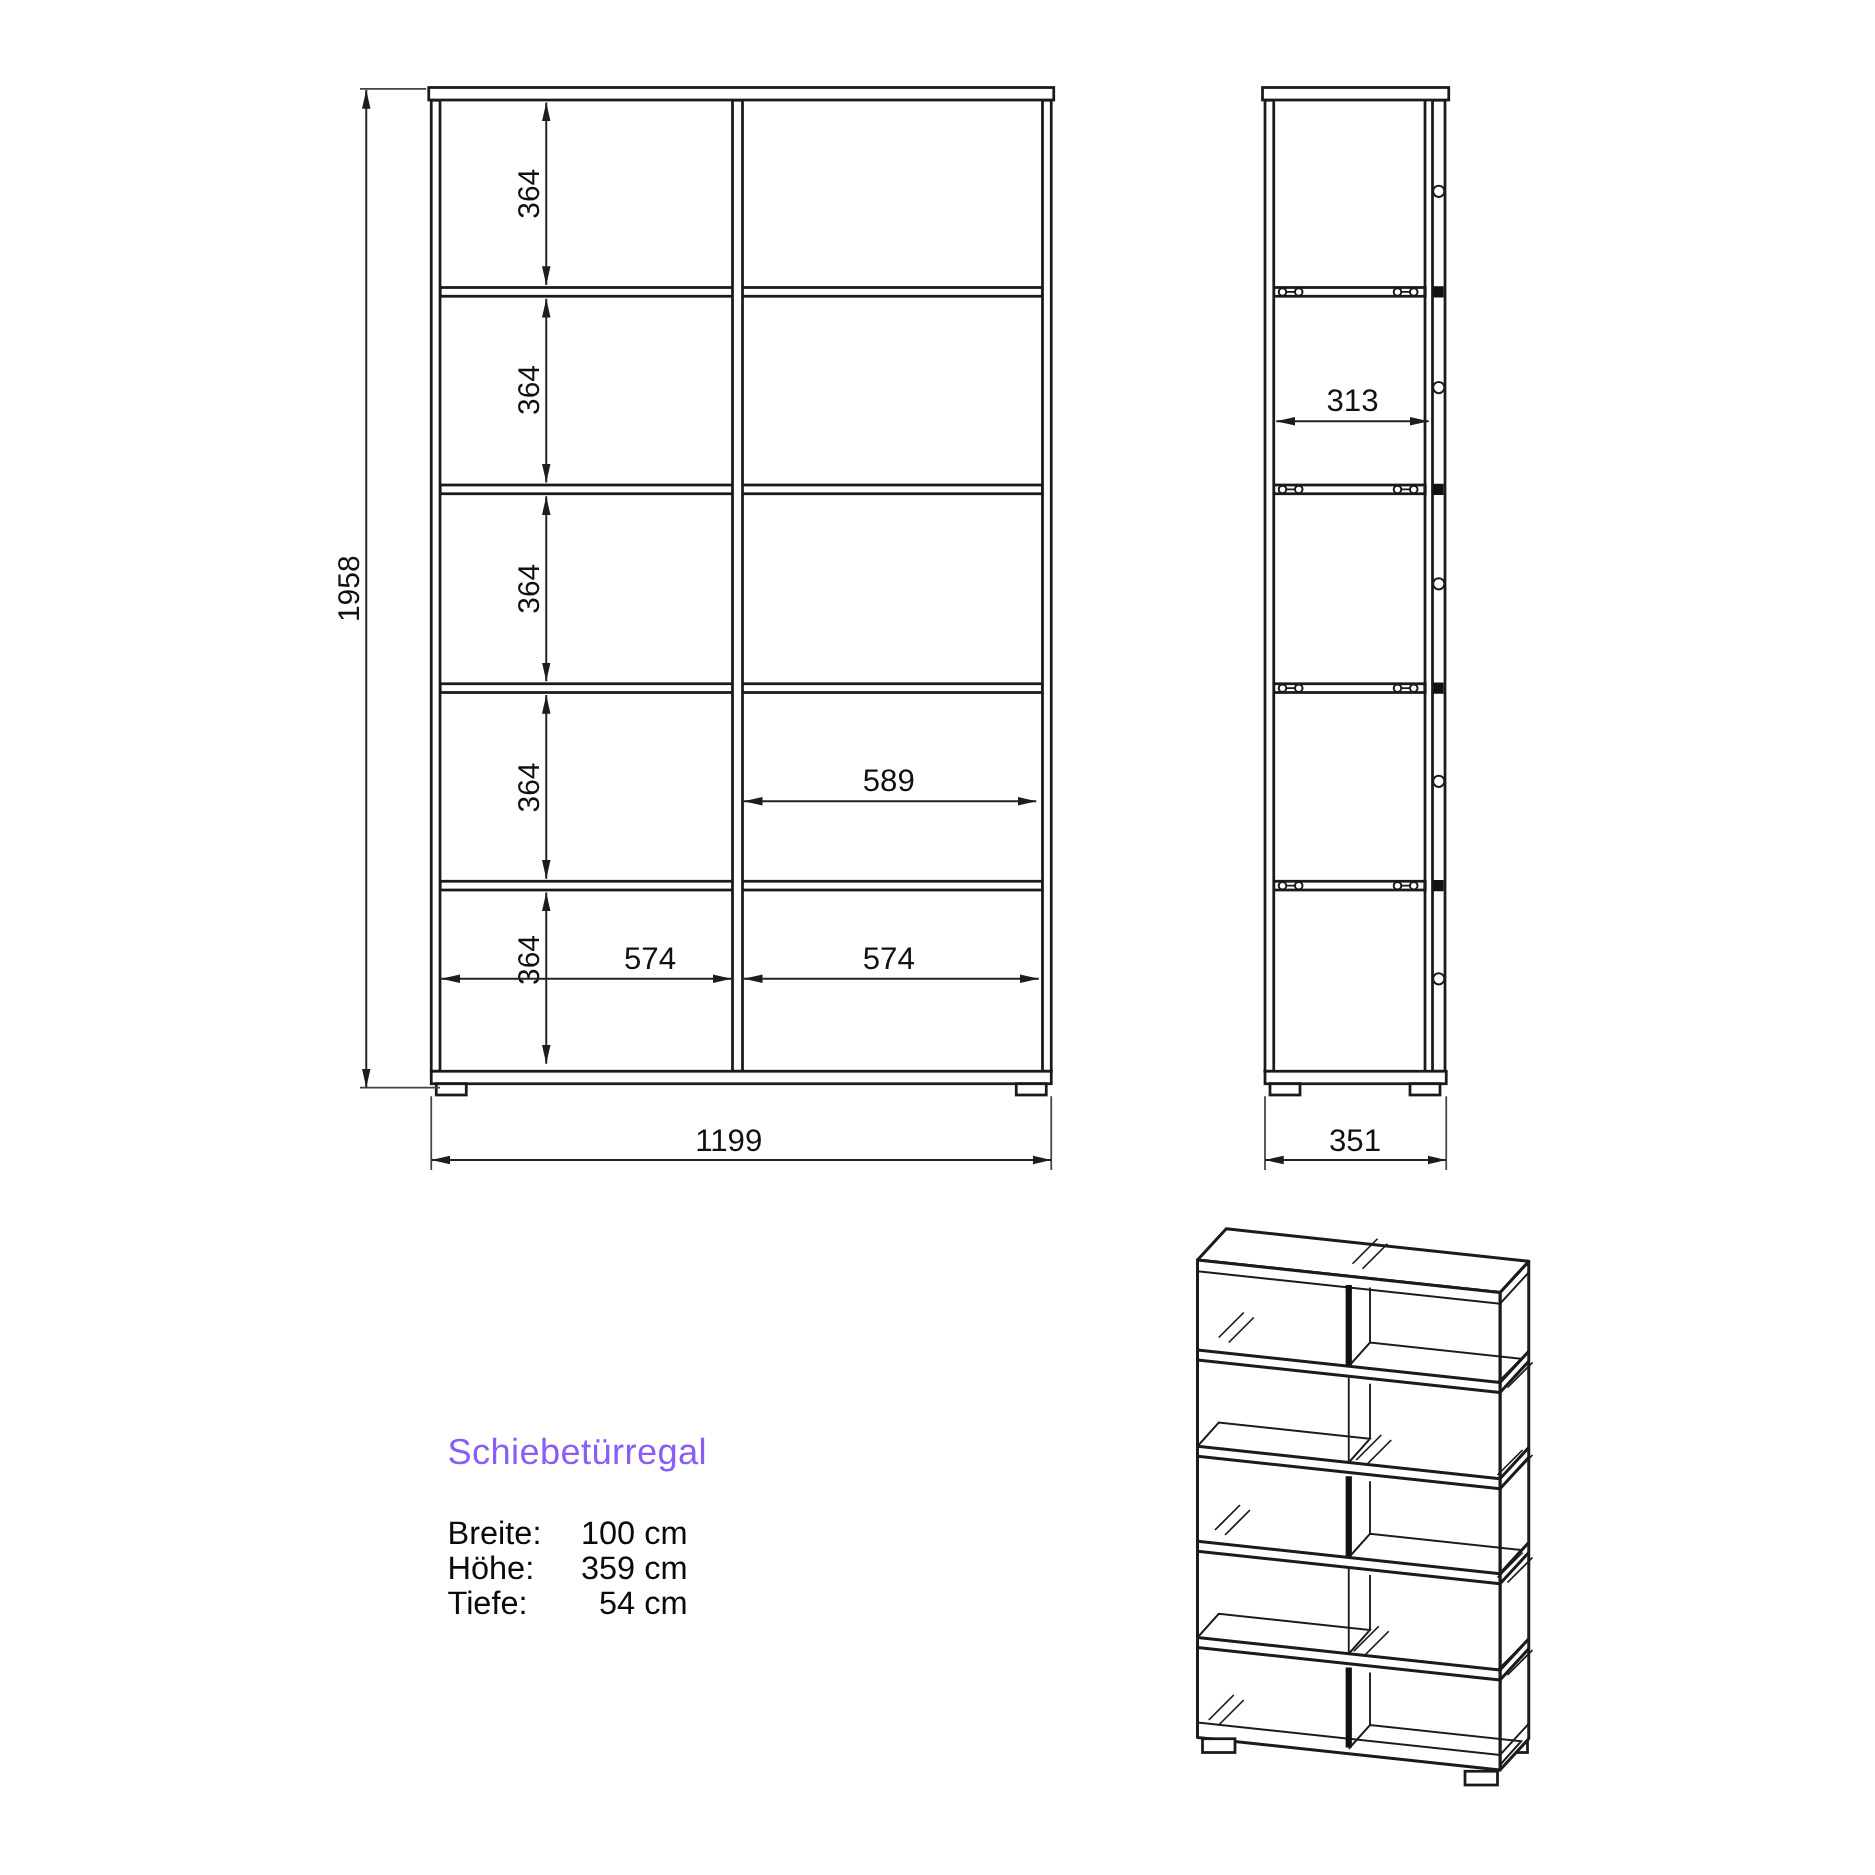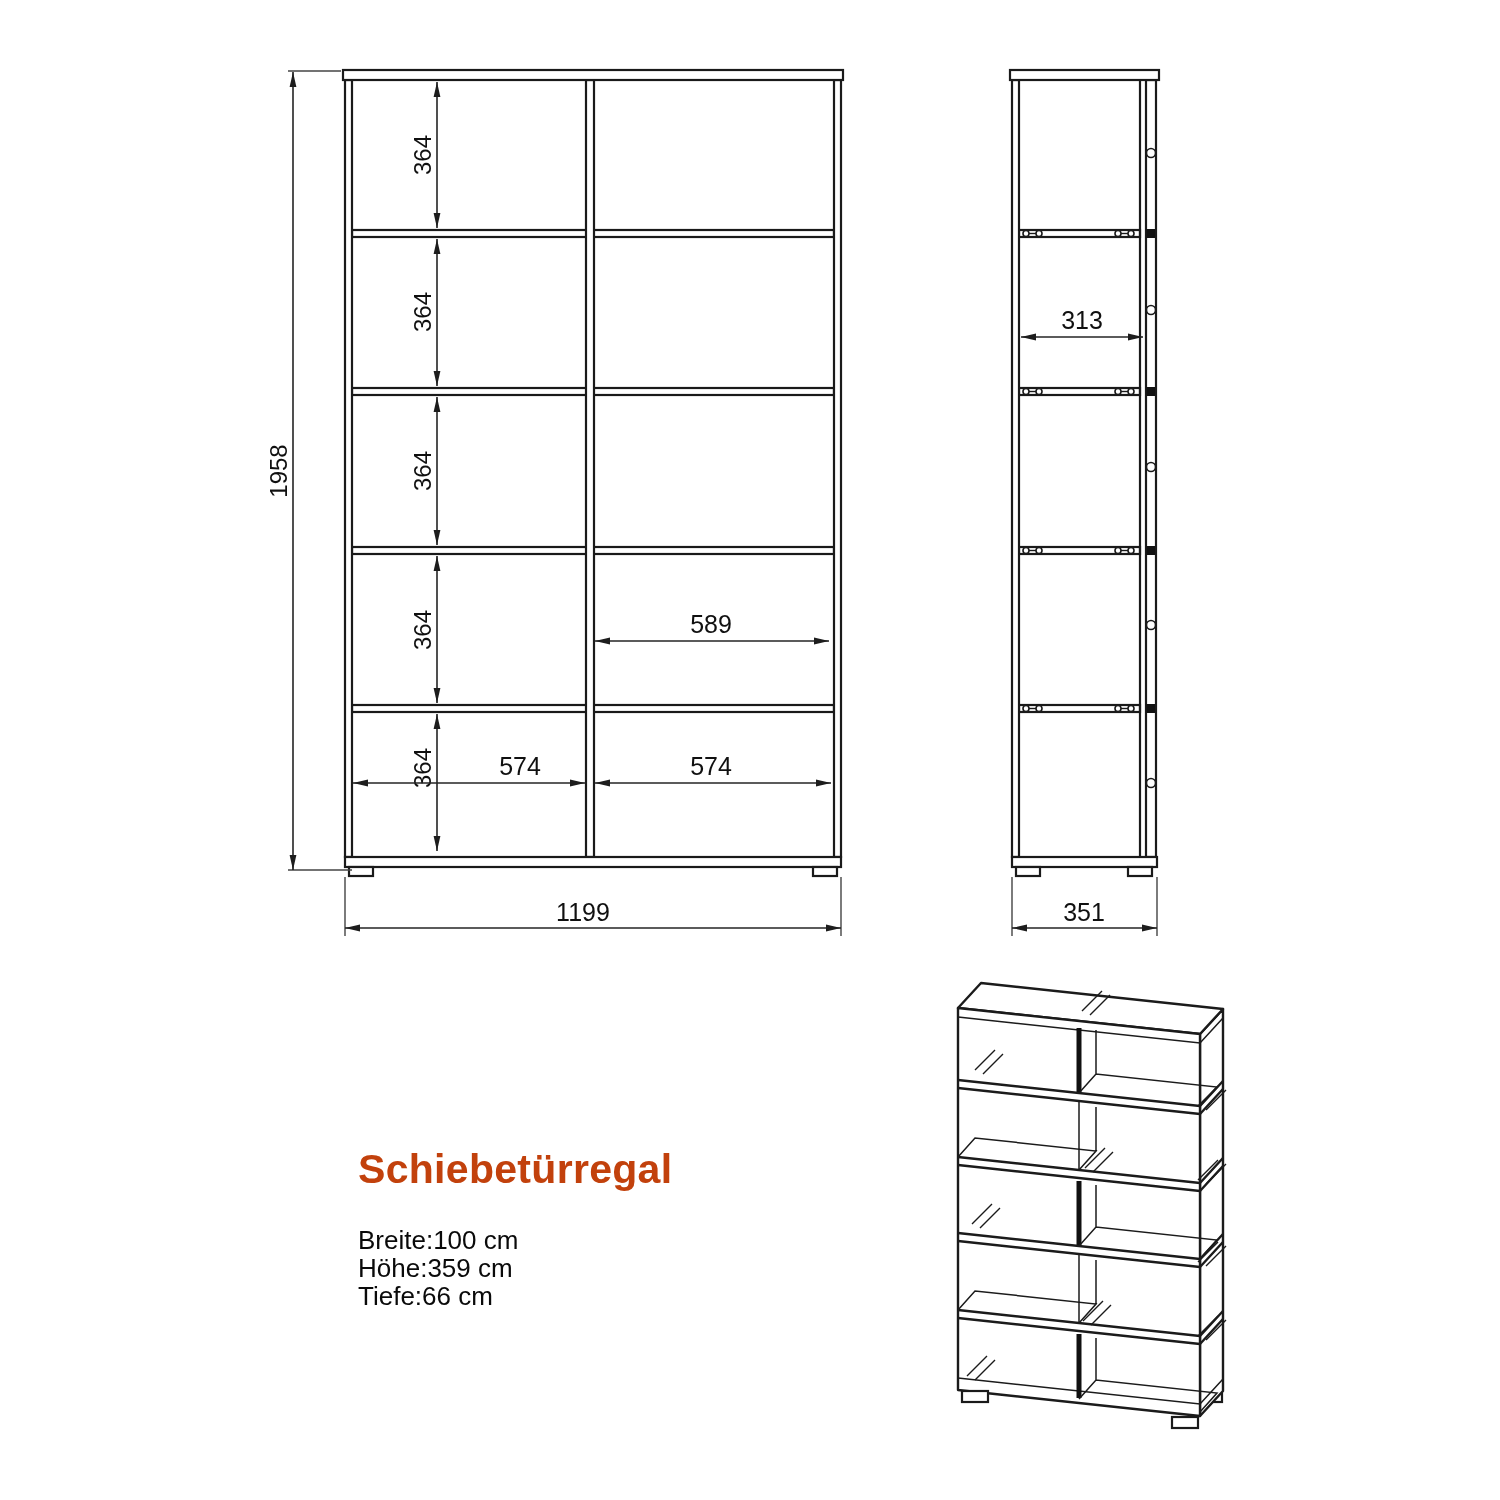--- a/index.html
+++ b/index.html
@@ -24,23 +24,23 @@
 
   
   .iso     { fill:#fff; stroke:#1b1b1b; stroke-width:2.4; stroke-linejoin:round; }
   .isoln   { fill:none; stroke:#1b1b1b; stroke-width:2.4; }
   .isothin { fill:none; stroke:#1b1b1b; stroke-width:1.5; }
   .isothick{ fill:none; stroke:#111;    stroke-width:5; }
   .hatch   { fill:none; stroke:#1b1b1b; stroke-width:1.4; }
 
   
   .info  { position:absolute; left:358px; top:1146px; width:260px; }
-  .title { font-size:41px; font-weight:bold; color:#c2410c; letter-spacing:0.3px; }
+  .title { font-size:29px; font-weight:normal; color:#8b5cf6; letter-spacing:0.3px; }
   .specs { margin-top:33px; font-size:26px; color:#0a0a0a; width:192px; }
-  .spec-row { display:flex; line-height:28px; }
+  .spec-row { display:flex; justify-content:space-between; line-height:28px; }
   .spec-val { text-align:right; }
 </style>
 </head>
 <body>
 
 <div class="page">
 
 <svg class="drawing" width="1500" height="1500" viewBox="0 0 1500 1500">
   <defs>
     <marker id="arw" markerUnits="userSpaceOnUse" markerWidth="16" markerHeight="9" refX="15" refY="4.5" orient="auto-start-reverse">
@@ -241,18 +241,18 @@
     <div class="spec-row">
       <span>Breite:</span>
       <span class="spec-val">100 cm</span>
     </div>
     <div class="spec-row">
       <span>Höhe:</span>
       <span class="spec-val">359 cm</span>
     </div>
     <div class="spec-row">
       <span>Tiefe:</span>
-      <span class="spec-val">66 cm</span>
+      <span class="spec-val">54 cm</span>
     </div>
   </div>
 </div>
 
 </div>
 
 </body></html>

